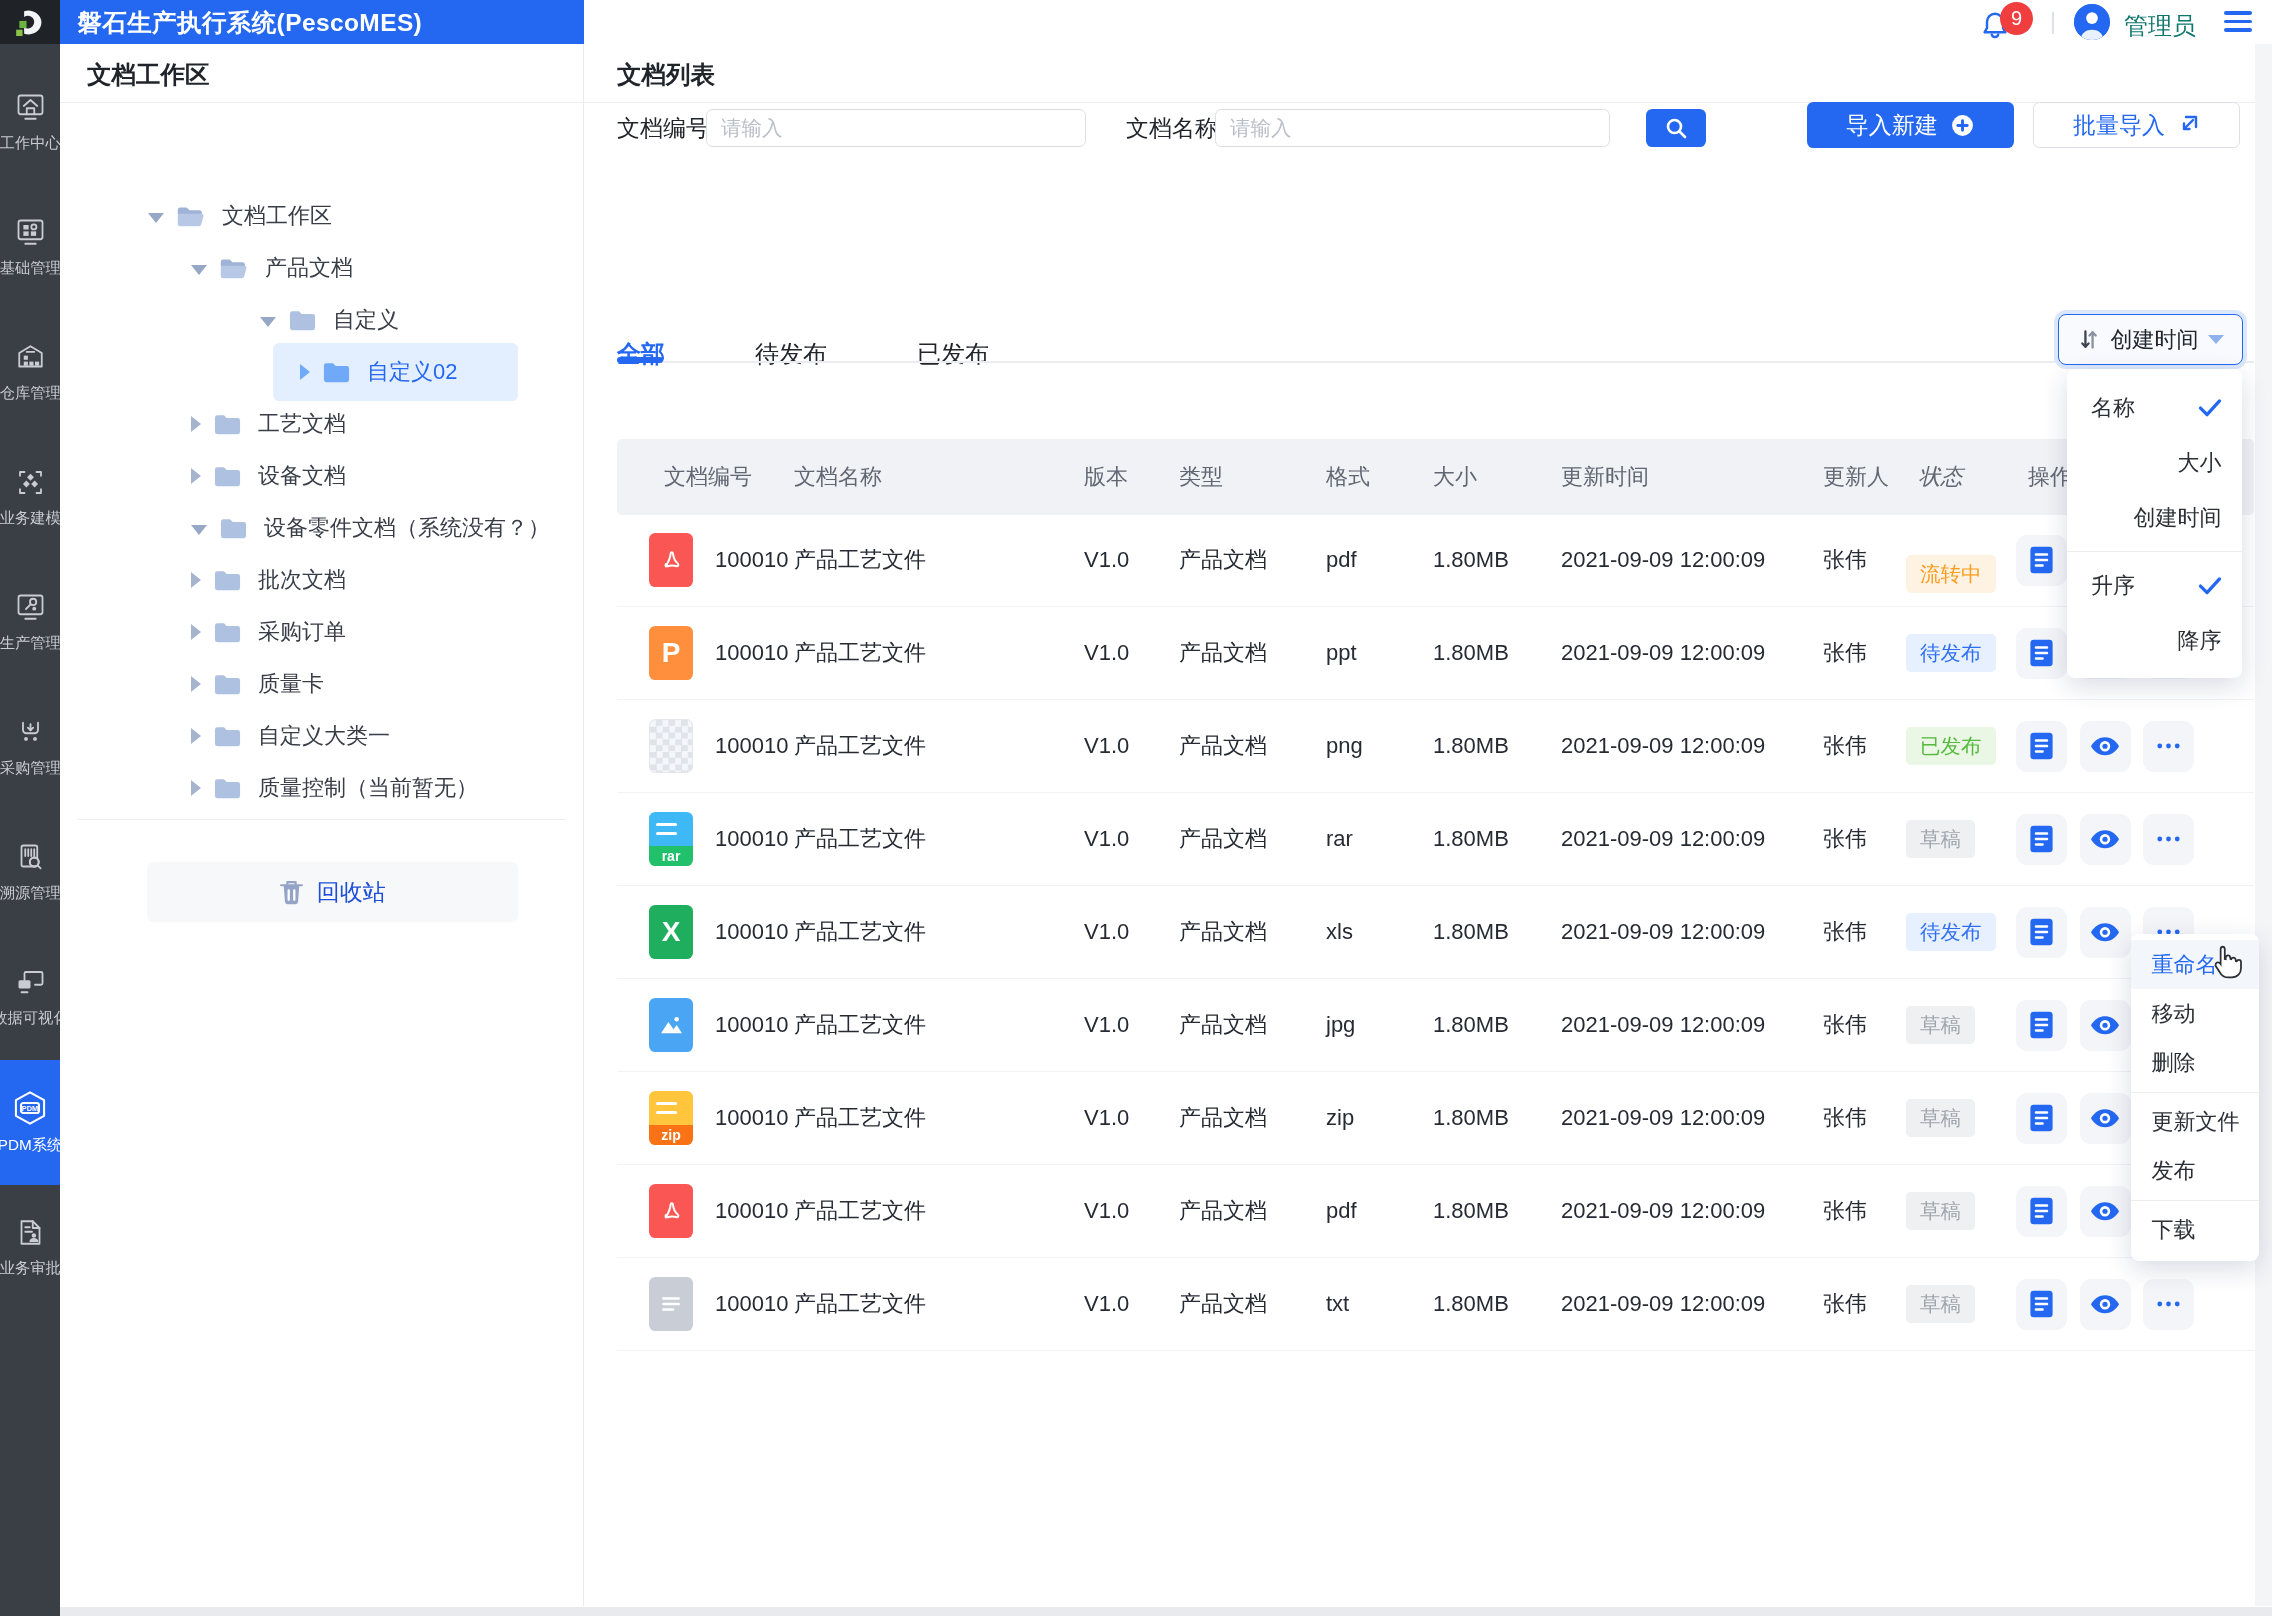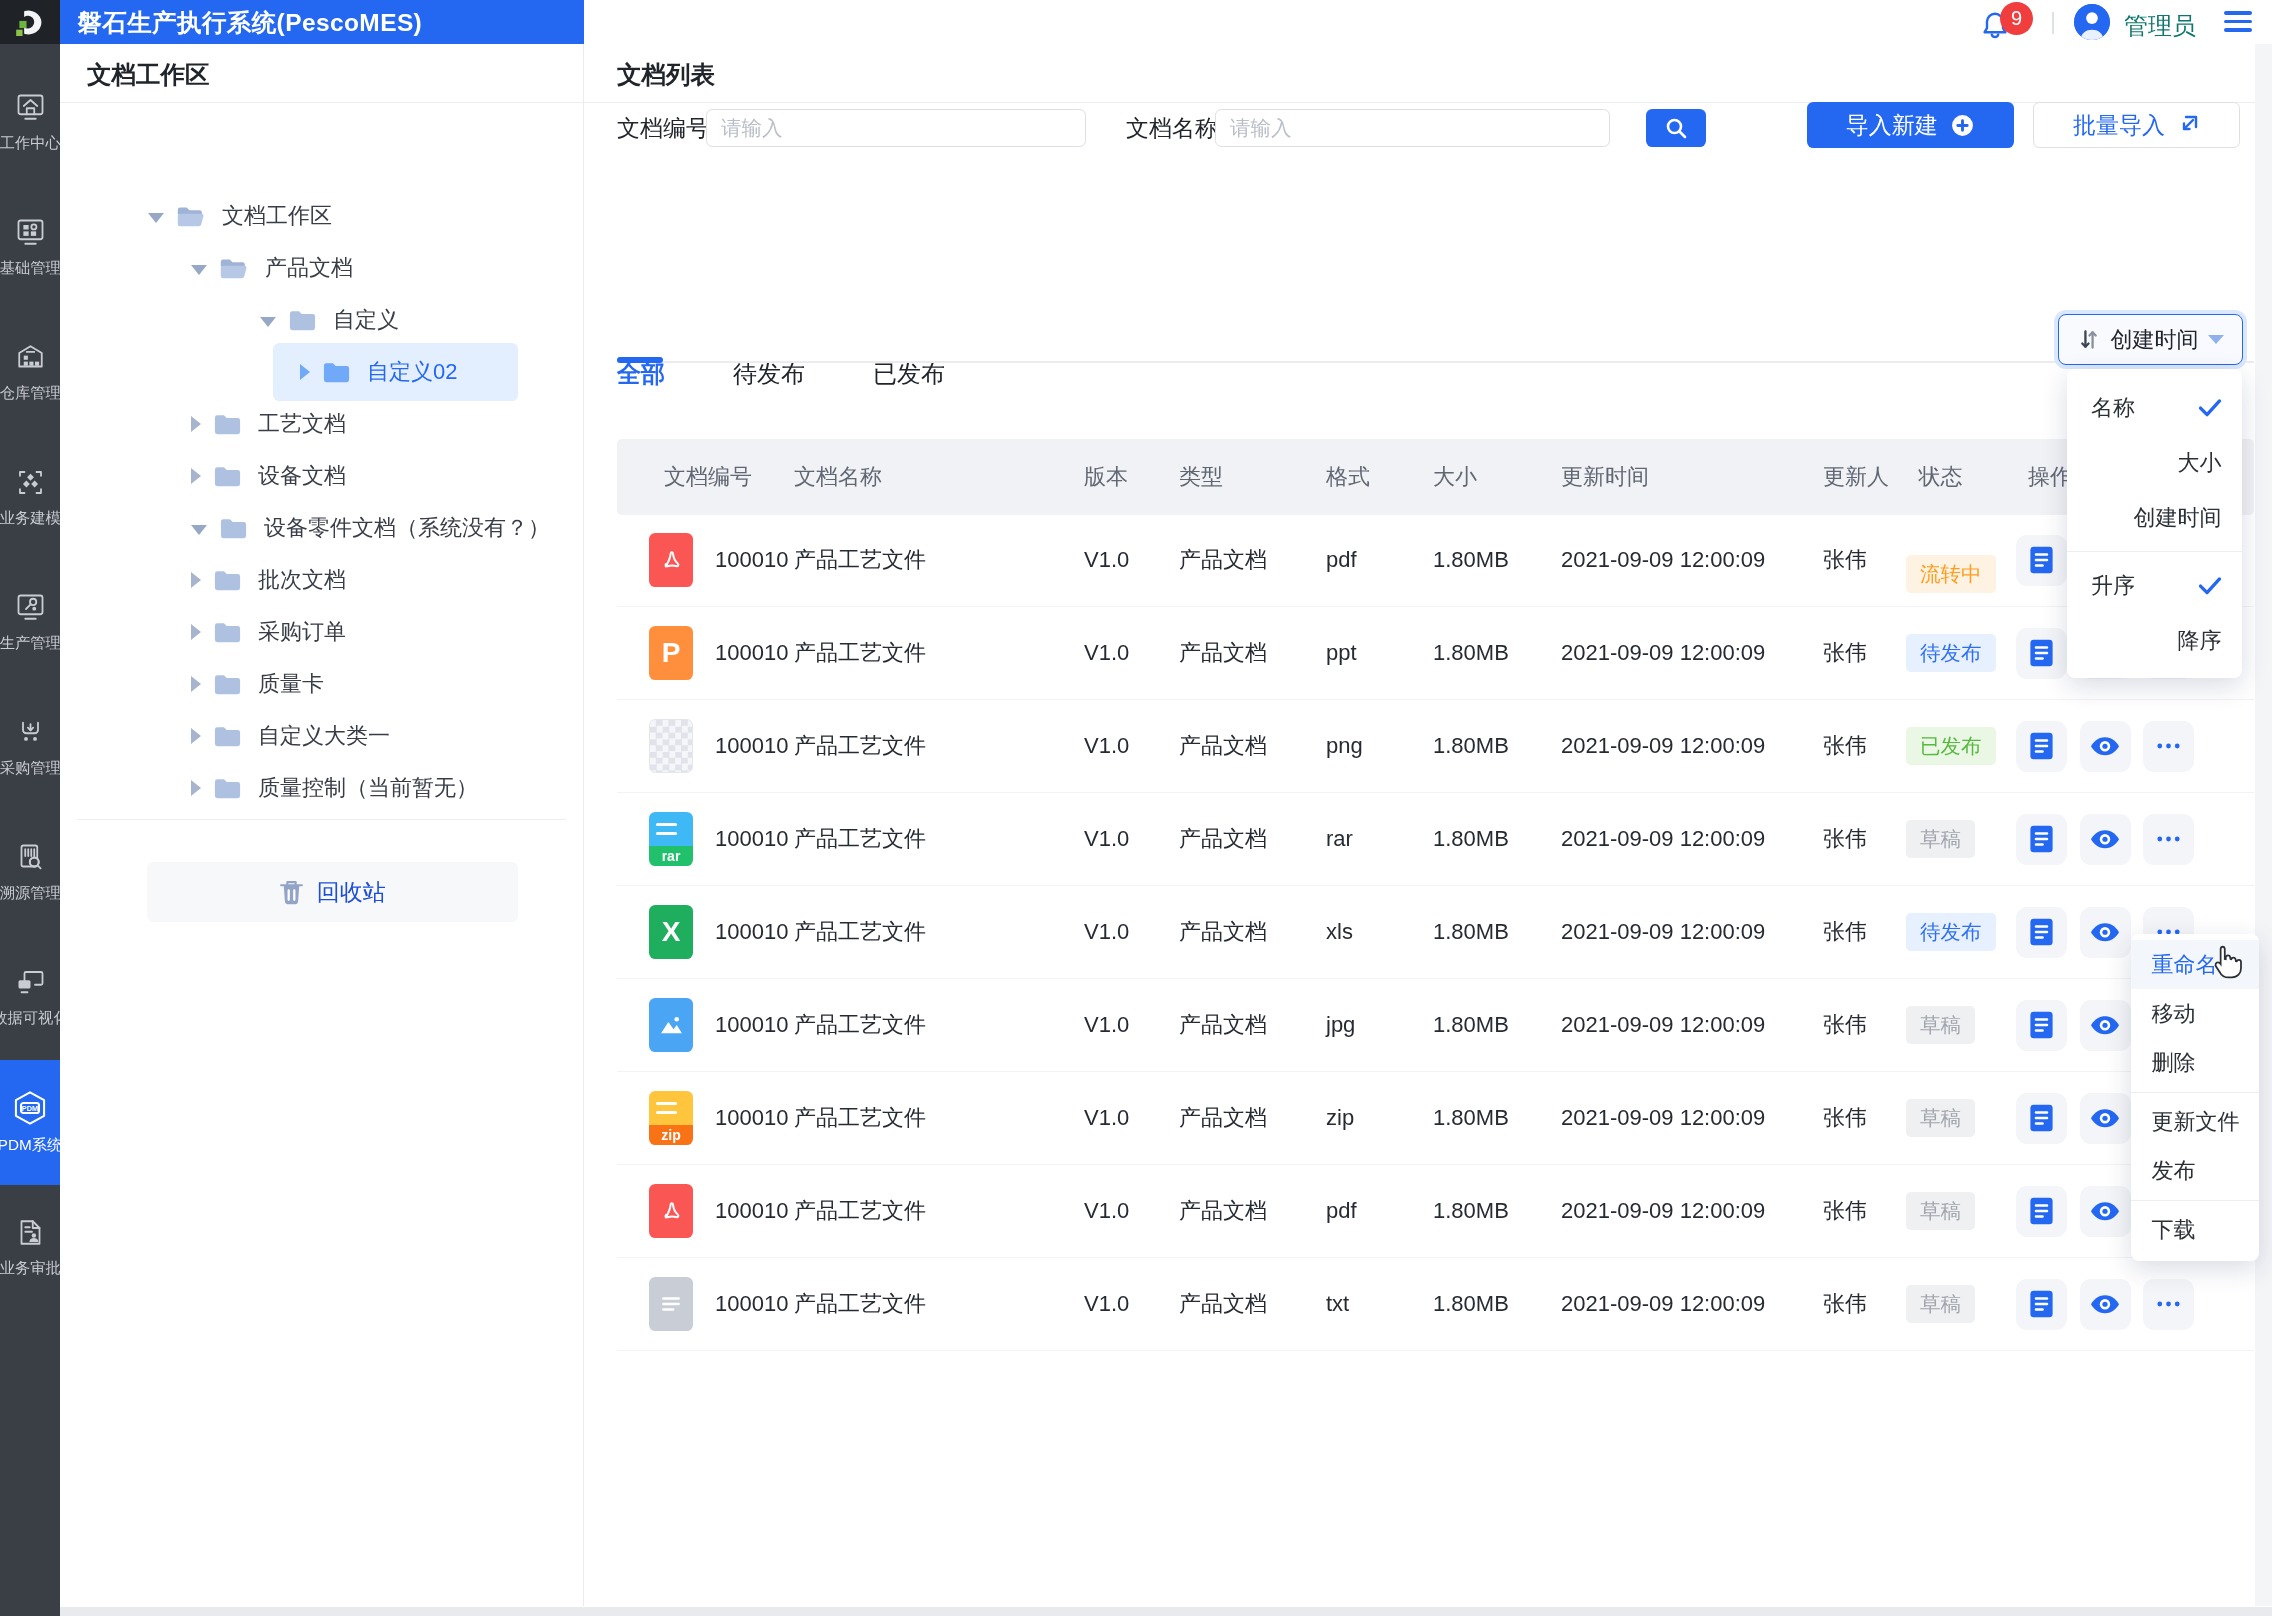--- a/index.html
+++ b/index.html
@@ -53,36 +53,36 @@
   .flabel { position:absolute; top:65px; height:38px; line-height:38px; font-size:23px; color:#20242B; }
   .finput { position:absolute; top:65px; height:38px; border:1.6px solid #DCDFE6; border-radius:6.3px; font-size:20.5px; color:#333;
             padding:0 14px; outline:none; background:#fff; }
   .finput::placeholder { color:#B9BEC8; }
   #searchbtn { position:absolute; left:1062px; top:65px; width:60px; height:38px; background:#2468F2; border:none; border-radius:6.3px;
                display:flex; align-items:center; justify-content:center; cursor:pointer; }
   #importbtn { position:absolute; left:1223px; top:58px; width:207px; height:46px; background:#2468F2; border:none; border-radius:6.3px;
                color:#fff; font-size:23px; display:flex; align-items:center; justify-content:center; gap:12.6px; cursor:pointer; }
   #batchbtn { position:absolute; left:1449px; top:58px; width:207px; height:46px; background:#fff; border:1.6px solid #DCE0E6; border-radius:6.3px;
               color:#2468F2; font-size:23px; display:flex; align-items:center; justify-content:center; gap:11px; cursor:pointer; }
-  #tabs { position:absolute; left:33px; top:294px; display:flex; gap:68px;margin-top:20px; }
+  #tabs { position:absolute; left:33px; top:294px; display:flex; gap:90px; }
   .tab { font-size:24px; color:#20242B; cursor:pointer; }
   .tab.active { color:#2468F2; font-weight:600; }
   #tabline { position:absolute; left:33px; width:1637px; top:317px; height:1.6px; background:#EAECF0; }
   #tabunderline { position:absolute; left:33px; top:313px; width:46px; height:5.5px; background:#2468F2; border-radius:3.2px; }
   #sortbtn { position:absolute; left:1474px; top:270px; width:185px; height:51px; background:#F8FAFE; border:1.6px solid #2468F2;
              border-radius:8px; box-shadow:0 0 0 4px #DBE7FC; display:flex; align-items:center; justify-content:center; gap:9.5px;
              font-size:22px; color:#20242B; cursor:pointer; }
   .caretdown { width:0; height:0; border-left:8px solid transparent; border-right:8px solid transparent; border-top:9.5px solid #8FB2EC; }
 
   
   #thead { position:absolute; left:33px; top:395px; width:1637px; height:76px; background:#F1F2F5; border-radius:4.7px;
            display:grid; grid-template-columns:177px 290px 95px 147px 107px 128px 262px 83px 110px 238px; align-items:center;
            font-size:22px; color:#606773; }
   #thead .hc:nth-child(1){ padding-left:47px; }
-  #thead .hc:nth-child(9){ padding-left:12.6px; }
+  #thead .hc:nth-child(9){ padding-left:12.6px;font-style:italic; }
   #thead .hc:nth-child(10){ padding-left:12px; }
   #rows { position:absolute; left:33px; top:470px; width:1637px; }
   .trow { height:93px; display:grid; grid-template-columns:98px 79px 290px 95px 147px 107px 128px 262px 83px 110px 238px;
           align-items:center; border-bottom:0.8px solid #F1F3F6; font-size:22px; color:#262B33; }
   .icell { padding-left:32px; }
   .fic { width:44px; height:54px; border-radius:6.3px; display:flex; align-items:center; justify-content:center; overflow:hidden; }
   .ficletter { color:#fff; font-size:28px; font-weight:bold; }
   .fic-png { background-image:repeating-conic-gradient(#E0E4EA 0% 25%, #F4F6F9 25% 50%); background-size:12.6px 12.6px; border:0.8px solid #E3E6EB; }
   .fic-split { display:flex; flex-direction:column; align-items:stretch; justify-content:flex-start; }
   .fic-top { flex:1; display:flex; flex-direction:column; justify-content:center; gap:5.5px; padding-left:7px; }

